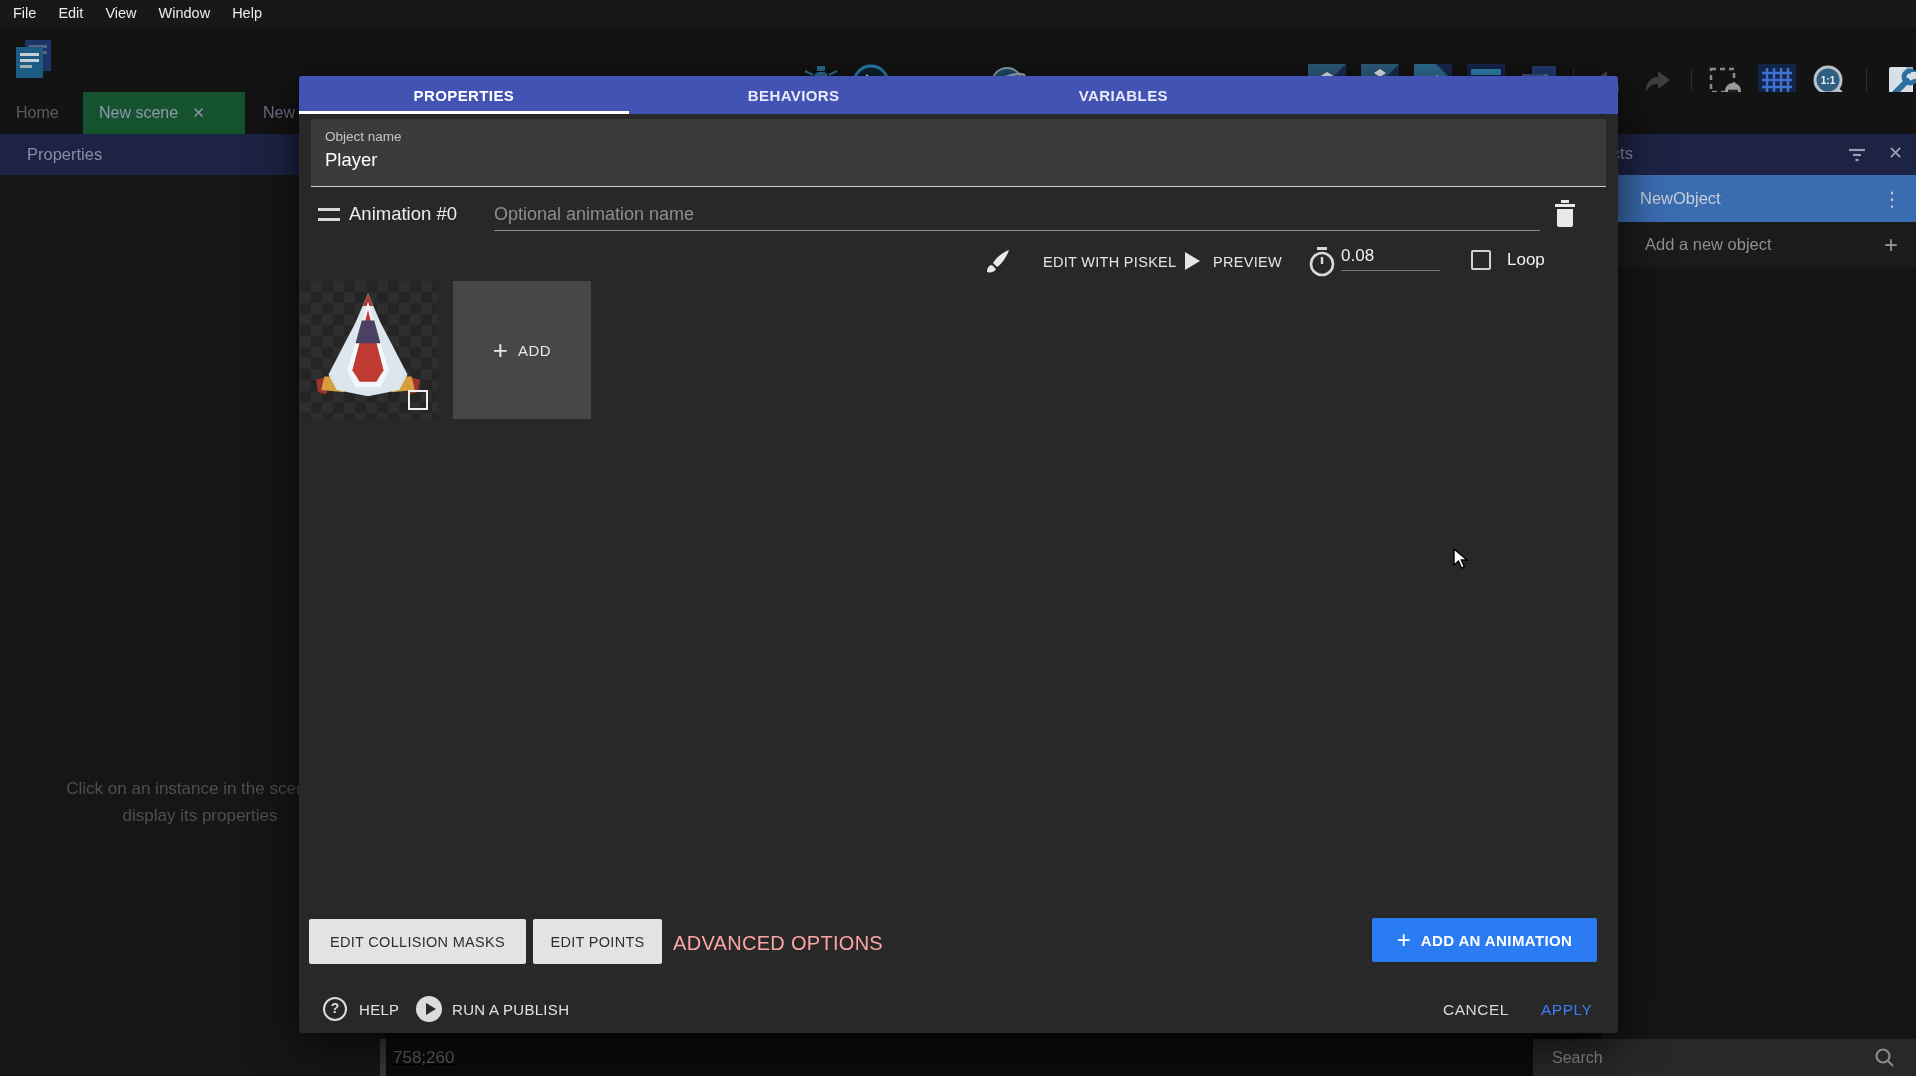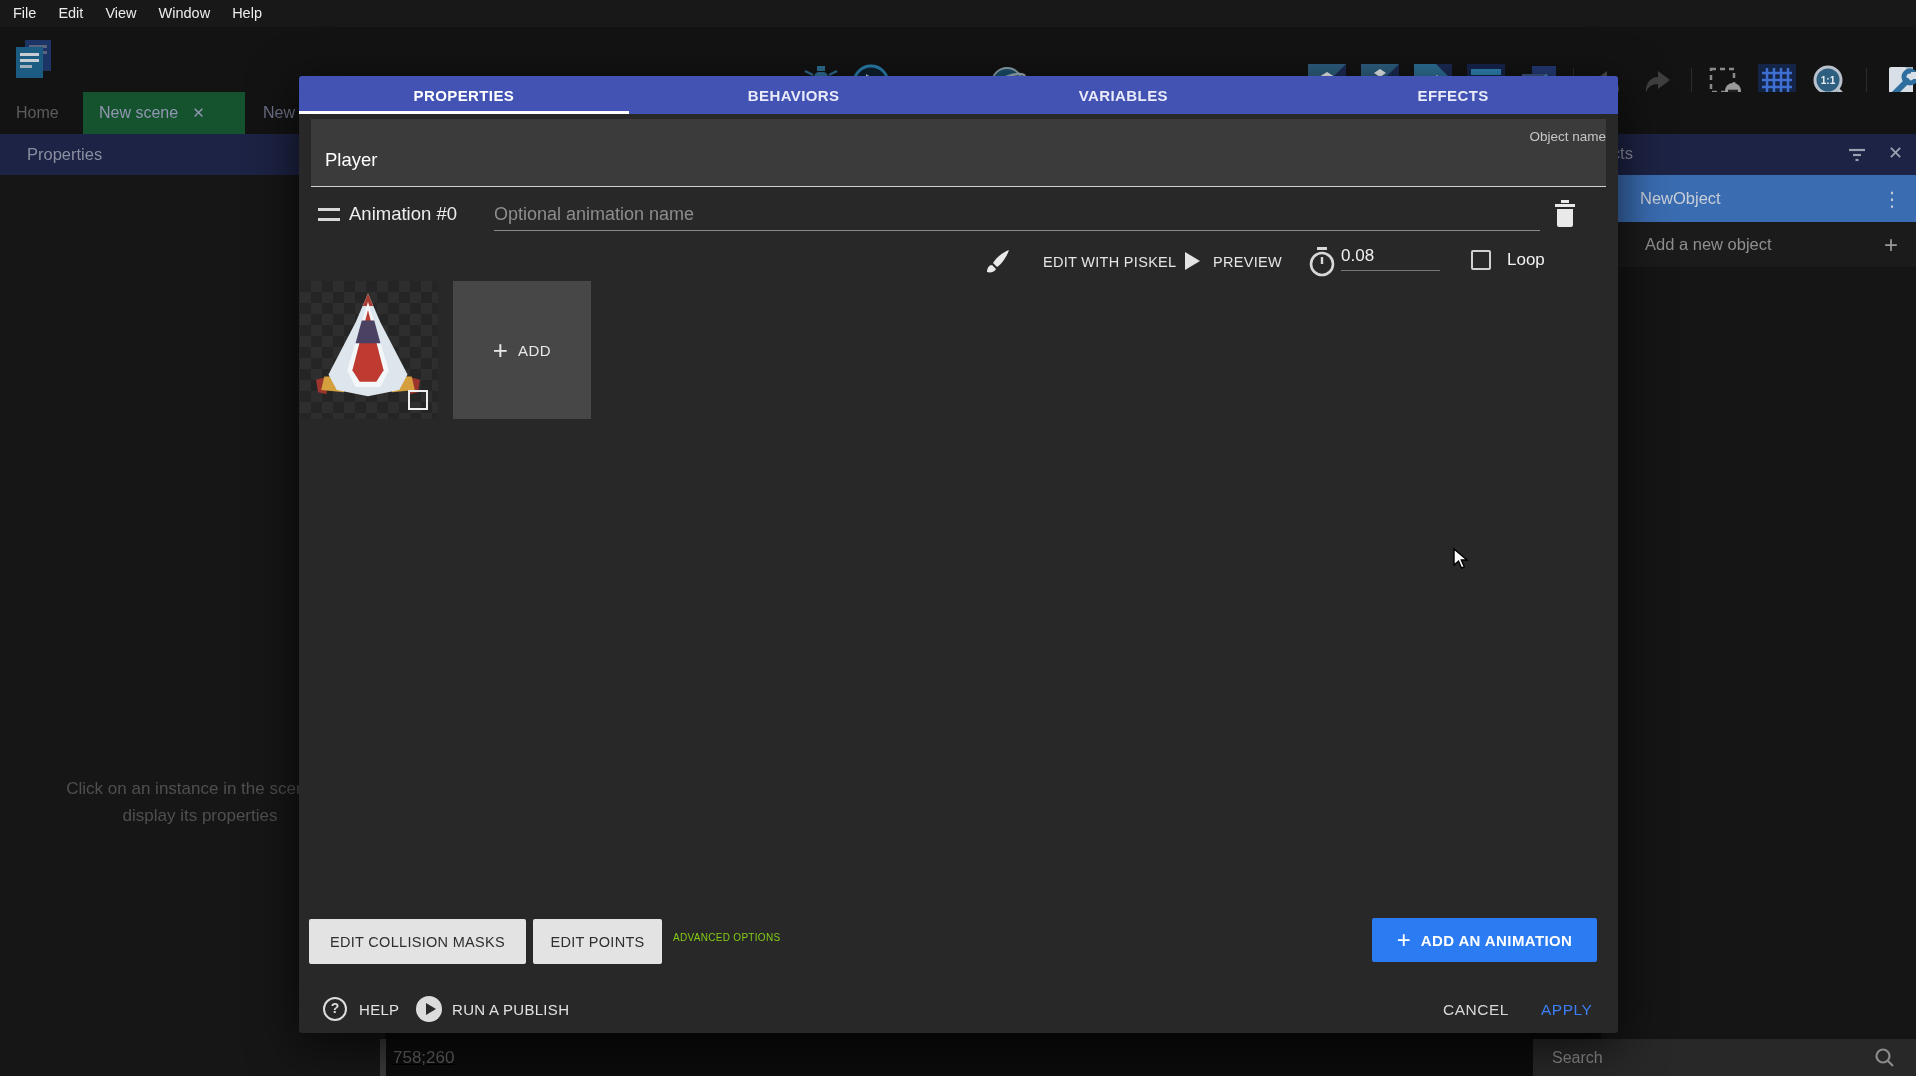--- a/index.html
+++ b/index.html
@@ -70,21 +70,21 @@
             box-shadow:0 12px 50px rgba(0,0,0,0.7); border-radius:3px; }
   #dlg-tabbar { position:absolute; left:0; top:0; width:1319px; height:38px; background:#4353b4;
                 display:flex; border-radius:3px 3px 0 0; }
   .dlg-tab { width:25%; display:flex; align-items:center; justify-content:center; color:#ffffff;
              font-size:15px; font-weight:700; letter-spacing:0.4px; cursor:pointer; }
   .dlg-tab.inactive { color:#e9ebf8; }
   #dlg-tab-underline { position:absolute; left:0; bottom:0; width:330px; height:3px; background:#ffffff; }
 
   #objname-box { position:absolute; left:12px; top:43px; width:1295px; height:68px; background:#3b3b3b;
                  border-bottom:1.5px solid #cfcfcf; padding:10px 0 0 14px; }
-  #objname-label { color:#c6c6c6; font-size:13.5px; display:block;text-align:right; }
+  #objname-label { color:#c6c6c6; font-size:13.5px; display:block; }
   #objname-input { background:transparent; border:none; outline:none; color:#ffffff; font-size:18.5px;
                    margin-top:5px; width:1260px; font-family:inherit; }
 
   #anim-row { position:absolute; left:0; top:119px; width:1319px; height:44px; }
   #drag-handle { position:absolute; left:19px; top:13px; width:22px; height:13px; cursor:grab;
                  border-top:3px solid #d8d8d8; border-bottom:3px solid #d8d8d8; }
   #anim-title { position:absolute; left:50px; top:8px; color:#ededed; font-size:18.5px; }
   #anim-name-input { position:absolute; left:195px; top:4px; width:1046px; height:32px; background:transparent;
                      border:none; border-bottom:1px solid #8a8a8a; outline:none; color:#e8e8e8;
                      font-size:18px; font-family:inherit; }
@@ -115,21 +115,21 @@
                       border:2.5px solid #eeeeee; cursor:pointer; }
   #add-tile { position:absolute; left:154px; top:205px; width:138px; height:138px; background:#474747;
               display:flex; align-items:center; justify-content:center; gap:10px; cursor:pointer; }
   #add-tile .plus { color:#e8e8e8; font-size:26px; font-weight:300; }
   #add-tile .lbl { color:#e8e8e8; font-size:15px; letter-spacing:0.5px; }
 
   .gray-btn { position:absolute; top:843px; height:45px; background:#e3e3e3; border:none; border-radius:2px;
               color:#2f2f2f; font-size:14.5px; letter-spacing:0.3px; font-family:inherit; cursor:pointer; }
   #btn-collision { left:10px; width:217px; }
   #btn-points { left:234px; width:129px; }
-  #btn-advanced { position:absolute; left:374px; top:856px; color:#84cc16; font-size:10px;
+  #btn-advanced { position:absolute; left:374px; top:856px; color:#fca5a5; font-size:20px;
                   letter-spacing:0.3px; cursor:pointer; }
   #btn-add-anim { position:absolute; left:1073px; top:842px; width:225px; height:44px; background:#2b7bf3;
                   border:none; border-radius:2px; color:#ffffff; display:flex; align-items:center;
                   justify-content:center; gap:10px; cursor:pointer; font-family:inherit; }
   #btn-add-anim .plus { font-size:24px; font-weight:300; }
   #btn-add-anim .lbl { font-size:15px; font-weight:700; letter-spacing:0.4px; }
 
   #dlg-footer { position:absolute; left:0; top:912px; width:1319px; height:45px; }
   #help-icon { position:absolute; left:24px; top:9px; width:24px; height:24px; border:2.5px solid #dcdcdc;
                border-radius:50%; color:#dcdcdc; font-size:14px; font-weight:700; text-align:center;
@@ -364,21 +364,20 @@
       </svg>
     </span>
   </div>
 
   <div id="dialog" class="abs">
 
     <div id="dlg-tabbar">
       <div class="dlg-tab">PROPERTIES</div>
       <div class="dlg-tab inactive">BEHAVIORS</div>
       <div class="dlg-tab inactive">VARIABLES</div>
-      <div class="dlg-tab inactive">EFFECTS</div>
       <div id="dlg-tab-underline"></div>
     </div>
 
     <div id="objname-box">
       <span id="objname-label">Object name</span>
       <input id="objname-input" type="text" value="Player" style="">
     </div>
 
     <div id="anim-row">
       <span id="drag-handle"></span>

